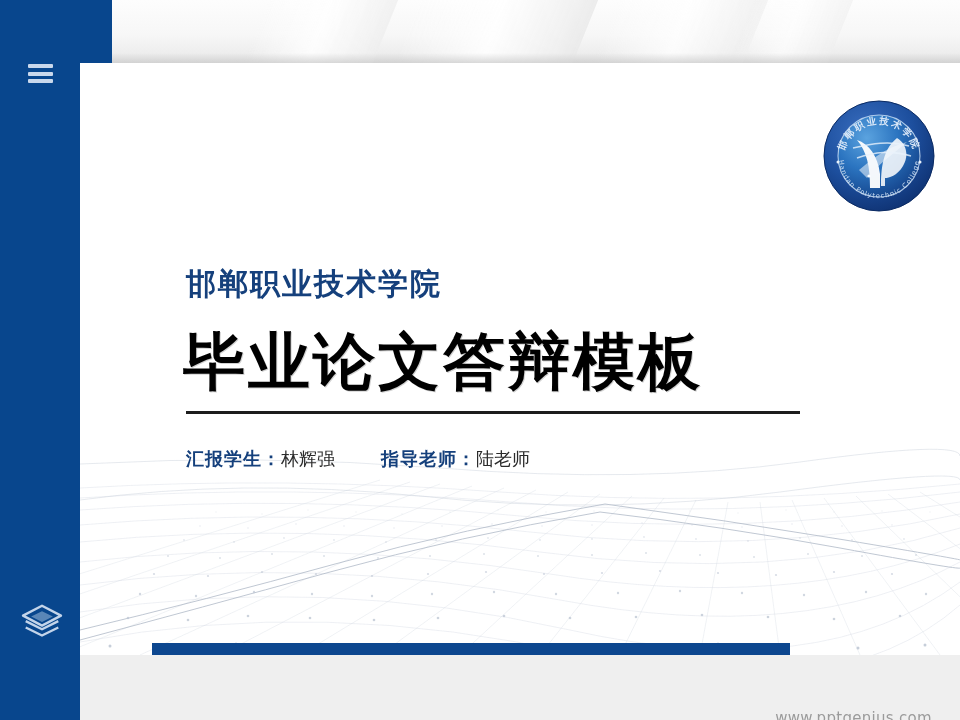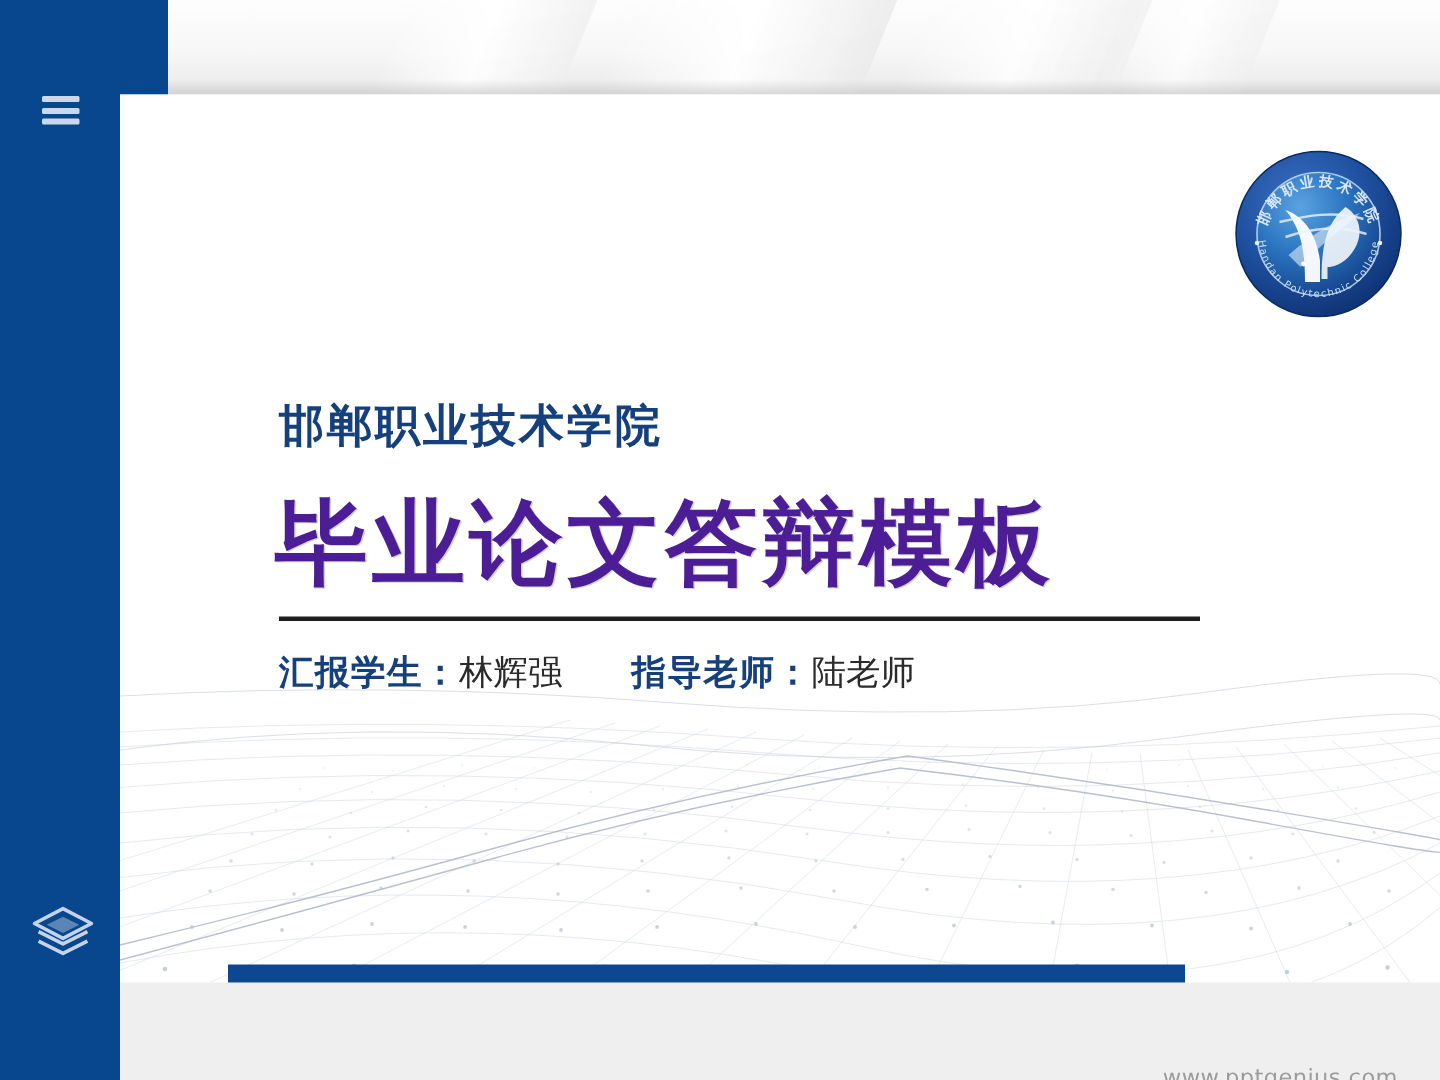--- a/index.html
+++ b/index.html
@@ -90,30 +90,30 @@
 
   
   .school-name{
     position:absolute; left:186px; top:264px;
     font-size:30px; font-weight:bold; letter-spacing:2px;
     color:#15407c; white-space:nowrap;
   }
   .main-title{
     position:absolute; left:183px; top:320px;
     font-size:62px; font-weight:bold; letter-spacing:3px;
-    color:#4c1d95; white-space:nowrap;
+    color:#000000; white-space:nowrap;
     text-shadow:1px 1px 0 rgba(0,0,0,.18);
   }
   .rule{
     position:absolute; left:186px; top:411px; width:614px; height:3px;
     background:#1d1d1d;
   }
   .byline{
-    position:absolute; left:186px; top:433px;
-    font-size:23px; white-space:nowrap;
+    position:absolute; left:186px; top:447px;
+    font-size:18px; white-space:nowrap;
   }
   .byline .lbl{ font-weight:bold; color:#15407c; letter-spacing:1px; }
   .byline .val{ color:#2b2b2b; }
   .byline .gap{ display:inline-block; width:46px; }
 
   
   .footer-url{
     position:absolute; right:28px; top:678px;
     font-size:15px; color:#9b9b9b; letter-spacing:.3px;margin-top:31px;
   }

